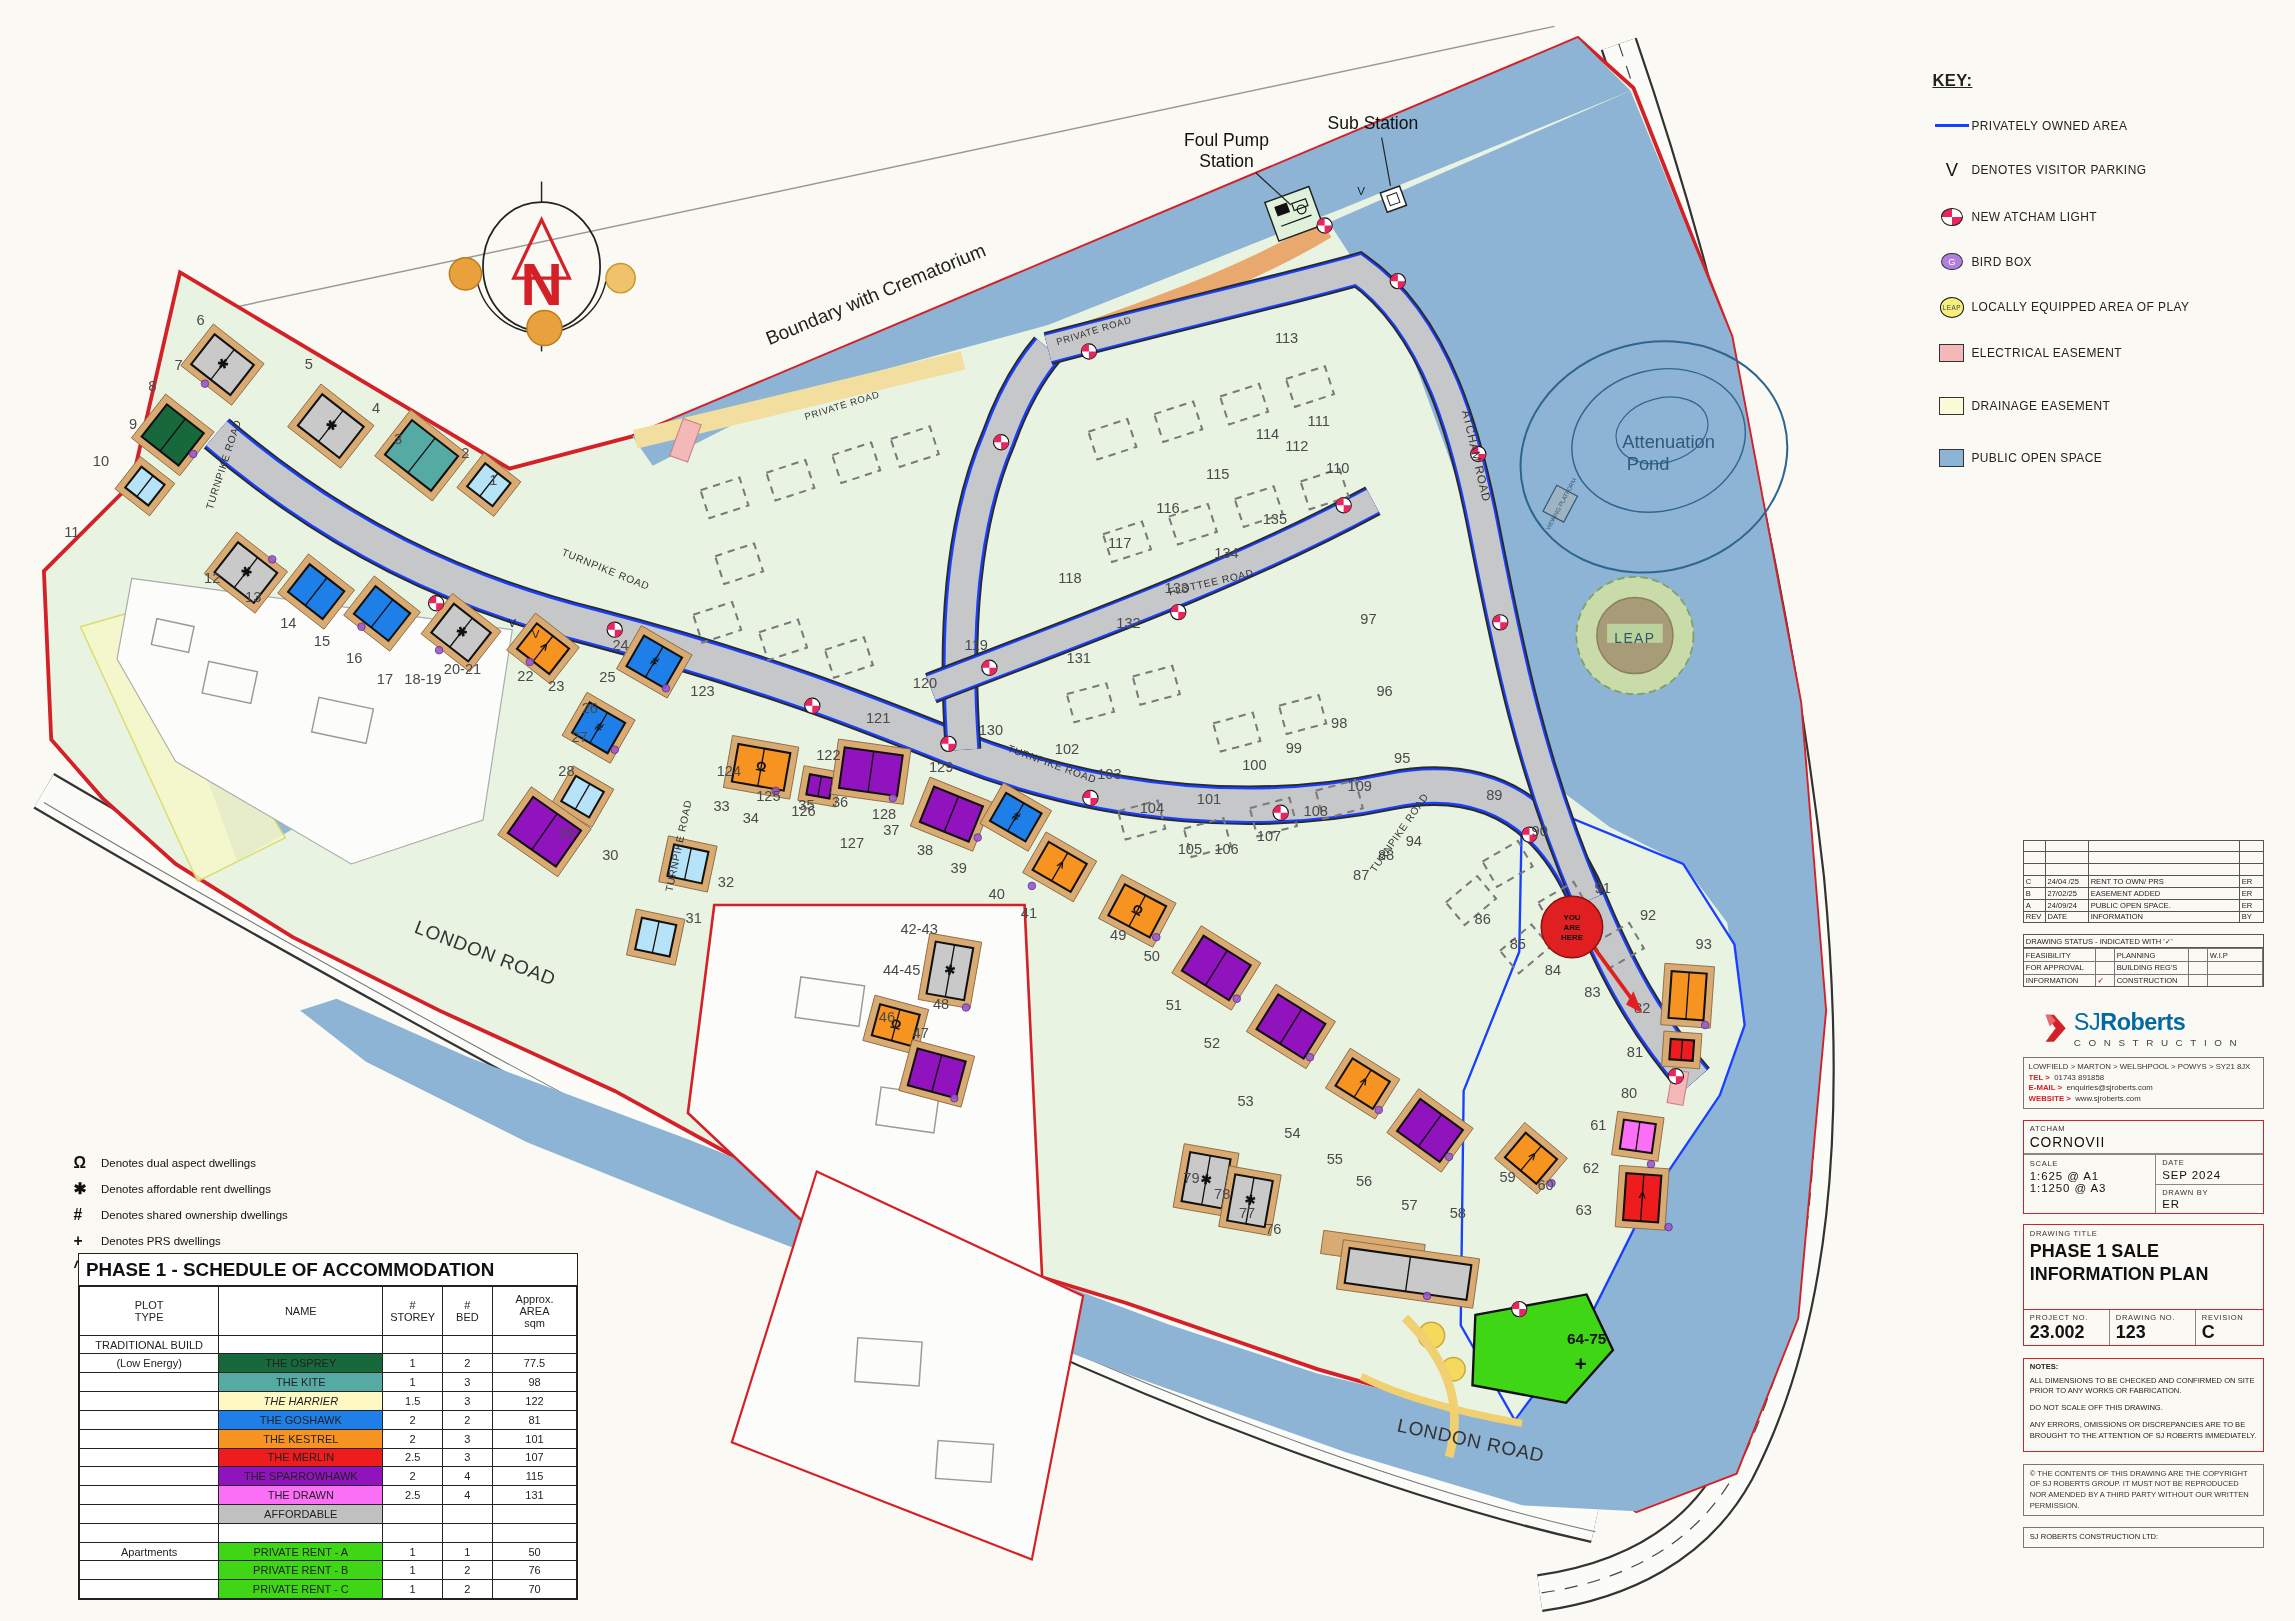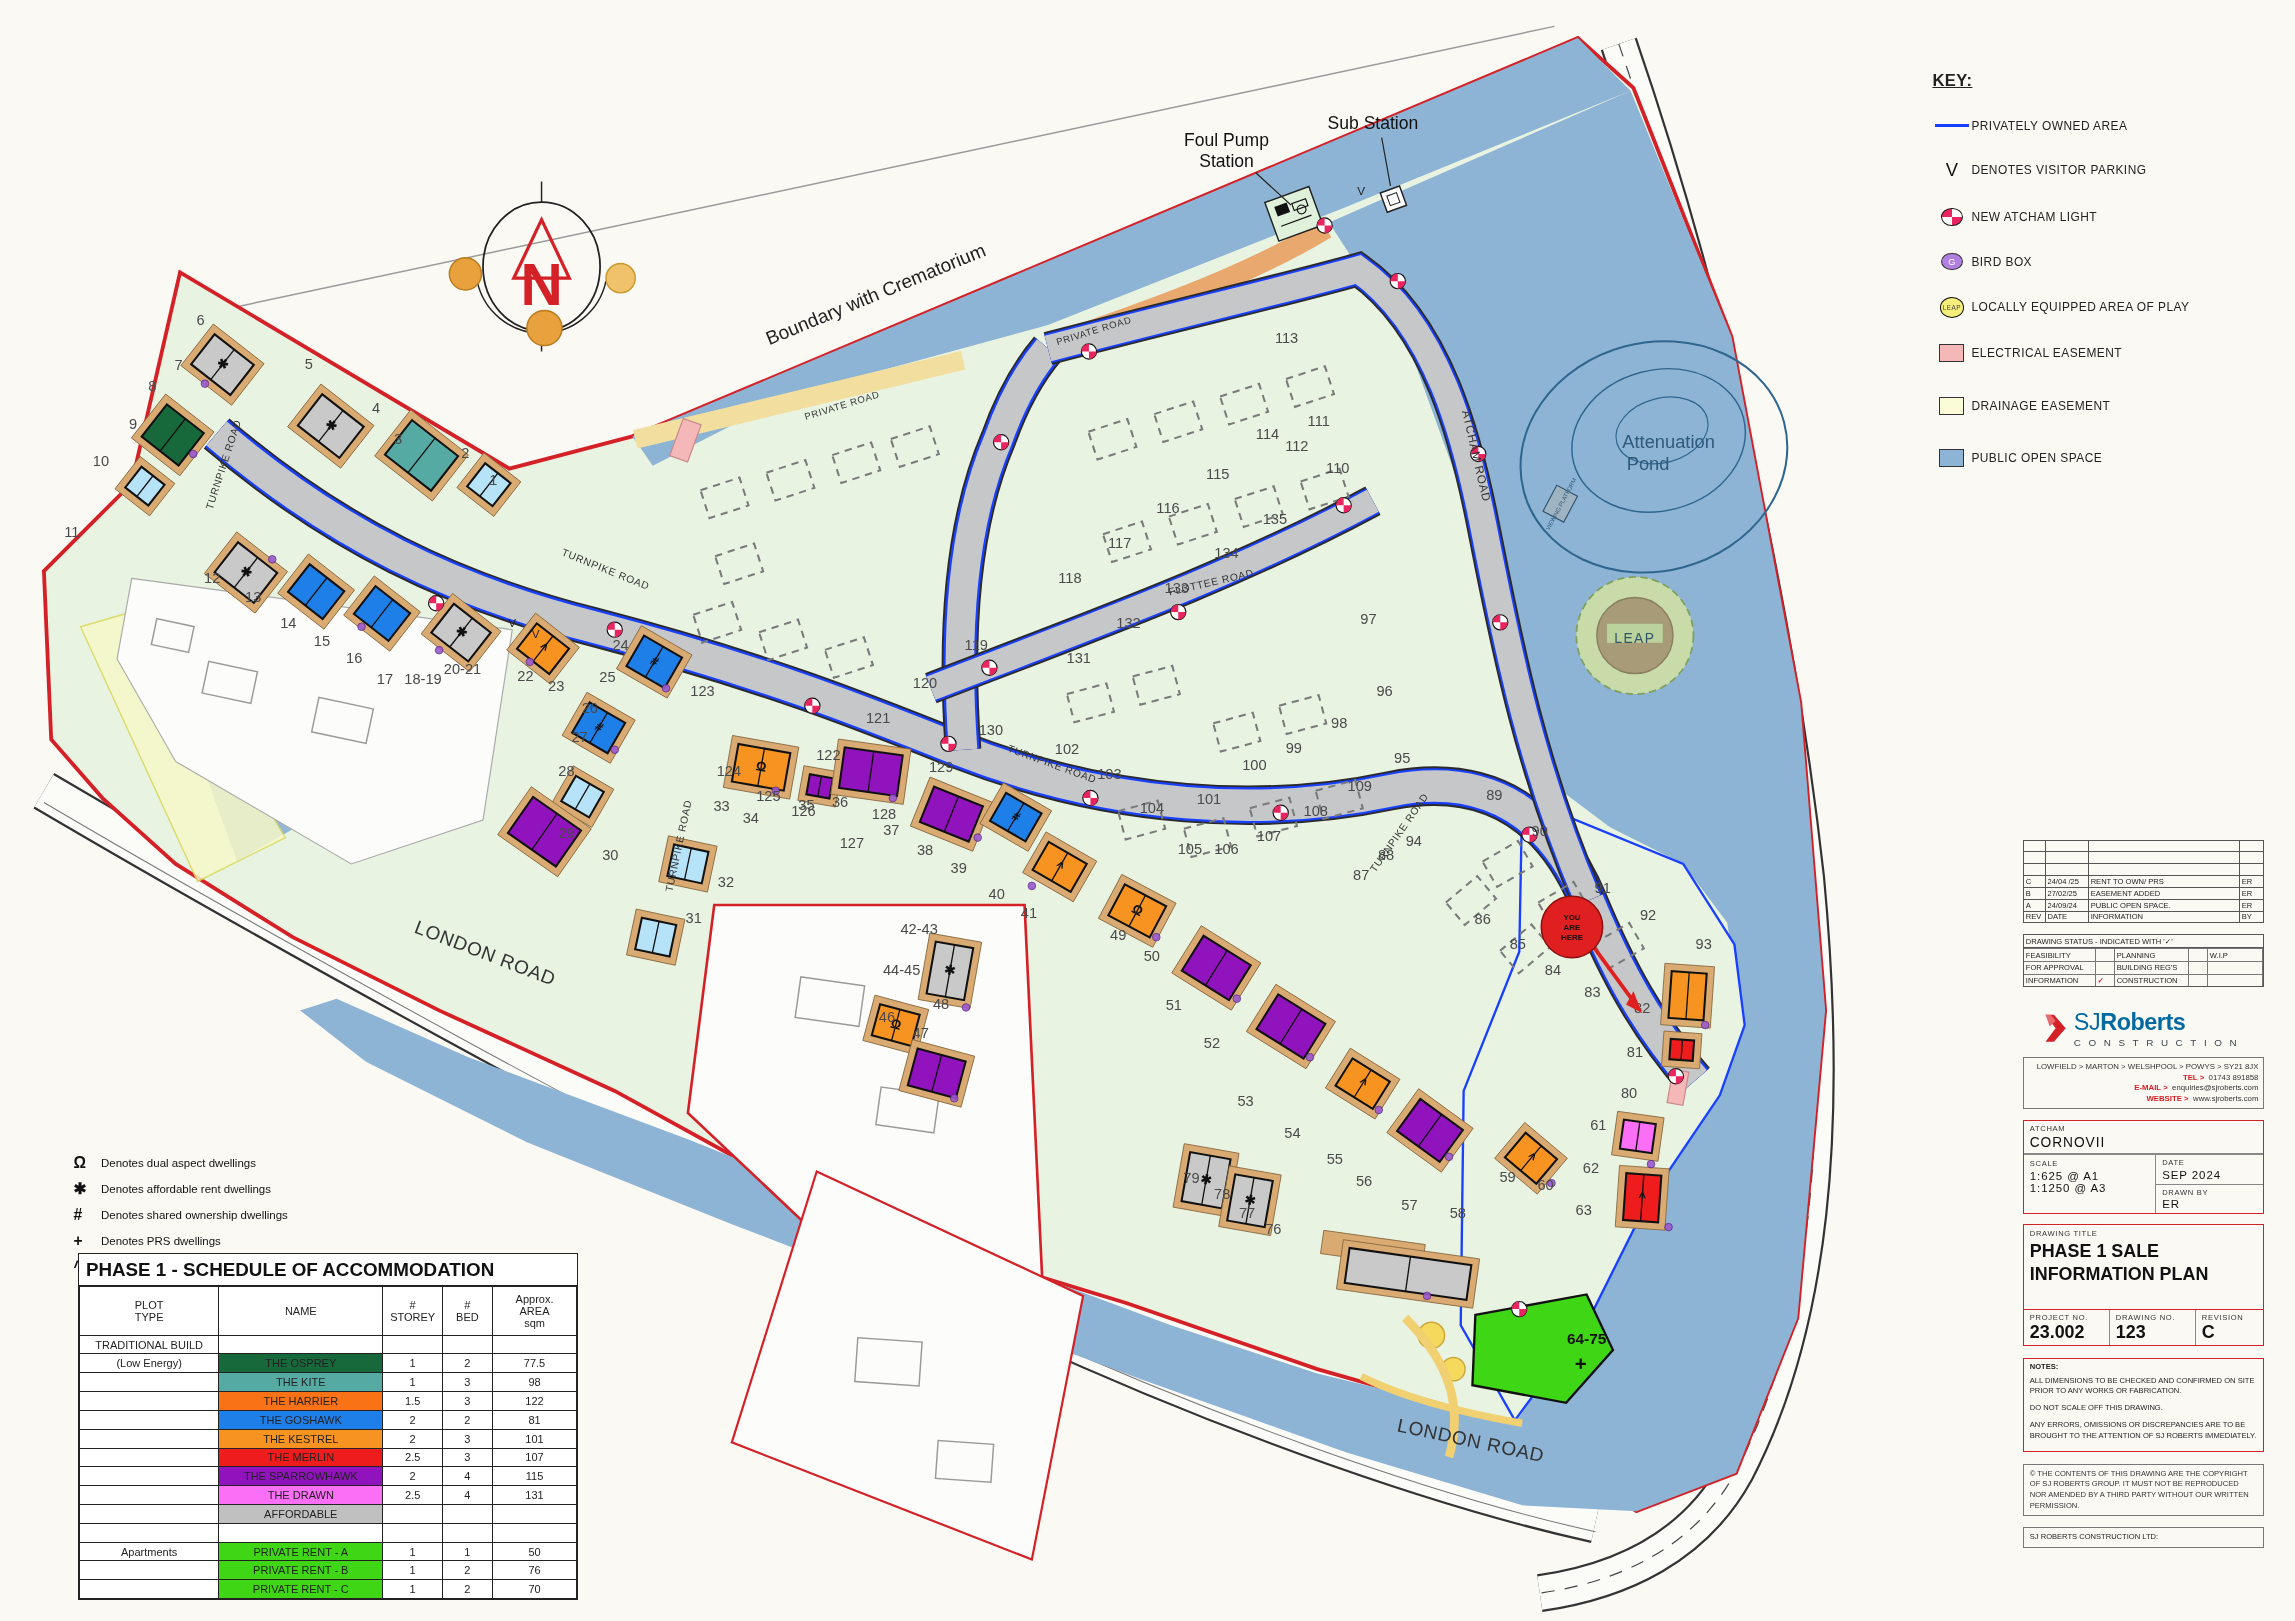--- a/index.html
+++ b/index.html
@@ -51,21 +51,21 @@
   .status .st-title{font-size:0.33vw;padding:0.08vw;border-bottom:0.5px solid #555;}
   .status .chk{color:#D42127;font-weight:bold;}
   .st-grid{display:grid;grid-template-columns:30% 8% 31% 8% 23%;}
   .st-grid div{border-top:0.5px solid #777;border-right:0.5px solid #777;font-size:0.33vw;padding:0.06vw 0.08vw;height:0.55vw;overflow:hidden;}
   .logo{display:flex;align-items:center;justify-content:center;margin:0.5vw 0 0.4vw 0;}
   .logo-mark{width:1.1vw;height:1.5vw;margin-right:0.25vw;flex:0 0 auto;}
   .logo-text .l1{font-size:1.02vw;color:#0369a1;letter-spacing:-0.02vw;}
   .logo-text .l1 b{font-weight:bold;}
   .logo-text .l2{font-size:0.43vw;color:#3c4650;letter-spacing:0.33vw;margin-top:0.05vw;}
   .addr{border:0.5px solid #777;padding:0.15vw 0.2vw;color:#333;}
-  .addr div{margin-bottom:0.08vw;white-space:nowrap;overflow:hidden;text-align:right;}
+  .addr div{margin-bottom:0.08vw;white-space:nowrap;overflow:hidden;}
   .addr .sep{color:#D42127;font-weight:bold;}
   .redbox{border:1.4px solid #D42127;background:#FAF9F4;}
   .rb-sec{border-bottom:0.5px solid #888;padding:0.15vw 0.25vw;}
   .rb-label{font-size:0.33vw;color:#333;letter-spacing:0.03vw;}
   .rb-val{font-size:0.6vw;color:#111;margin-top:0.08vw;letter-spacing:0.04vw;}
   .rb-grid{display:grid;grid-template-columns:55% 45%;}
   .rb-grid > div{padding:0.15vw 0.25vw;}
   .rb-grid .cell-r{border-left:0.5px solid #888;}
   .rb-grid .sub{border-bottom:0.5px solid #888;}
   .dt-box{border:1.4px solid #D42127;padding:0.15vw 0.25vw;margin-top:0.45vw;}
@@ -856,21 +856,21 @@
           </tr>
           <tr>
             <td></td>
             <td class="name-c" style="background: rgb(86, 170, 164);">THE KITE</td>
             <td>1</td>
             <td>3</td>
             <td>98</td>
           </tr>
           <tr>
             <td></td>
-            <td class="name-c" style="background: #f97316;">THE HARRIER</td>
+            <td class="name-c" style="background: #fef9c3; font-style: italic;">THE HARRIER</td>
             <td>1.5</td>
             <td>3</td>
             <td>122</td>
           </tr>
           <tr>
             <td></td>
             <td class="name-c" style="background: rgb(31, 127, 232);">THE GOSHAWK</td>
             <td>2</td>
             <td>2</td>
             <td>81</td>

